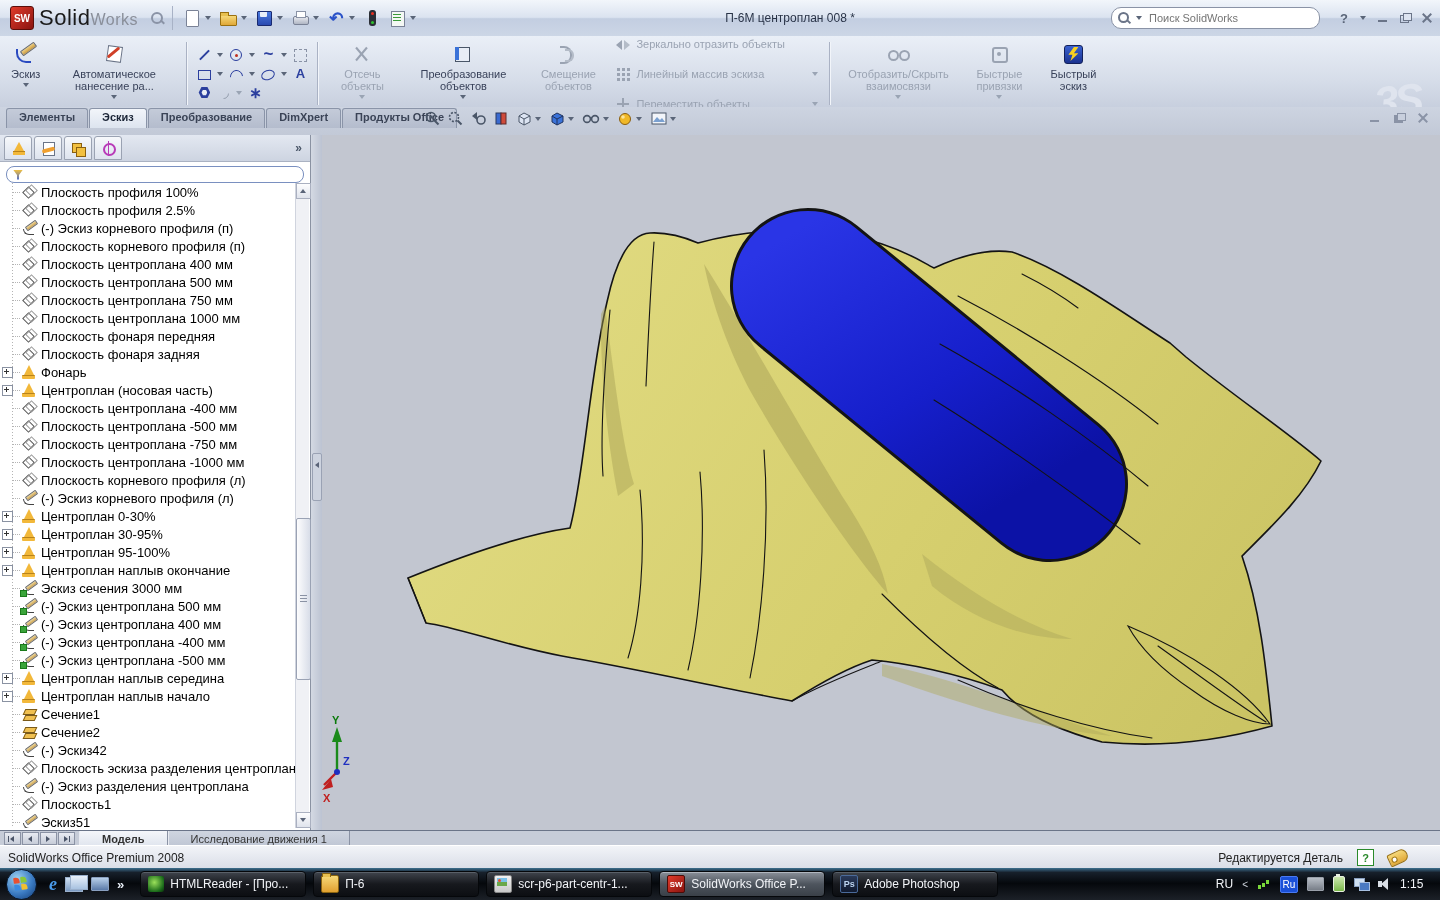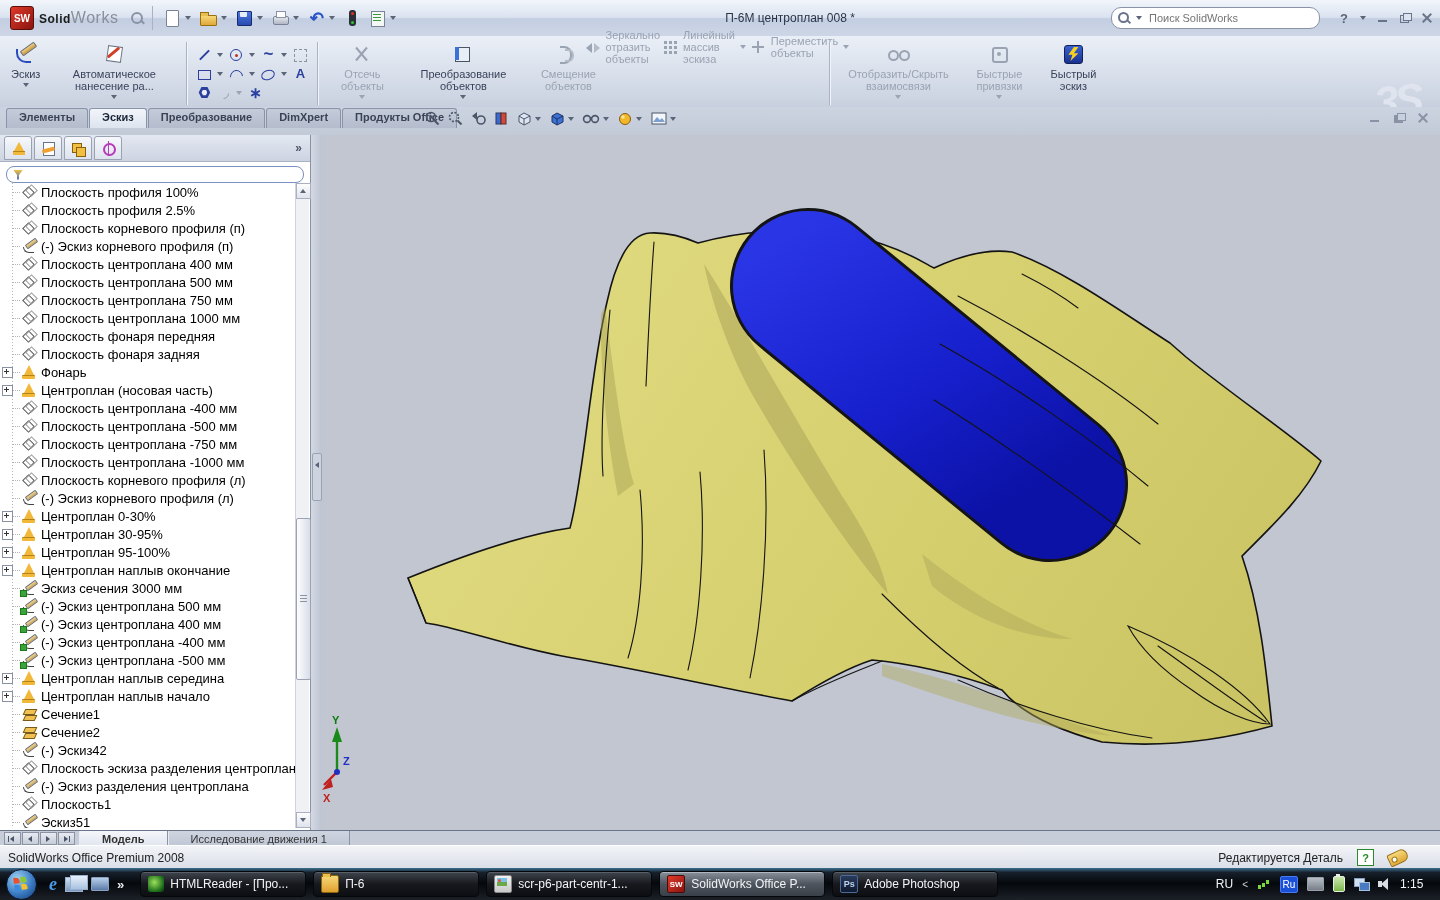--- a/index.html
+++ b/index.html
@@ -4,21 +4,21 @@
 <style>
   html,body{margin:0;padding:0}
   body{font-family:"Liberation Sans",sans-serif;-webkit-font-smoothing:antialiased}
   .app{position:relative;width:1440px;height:900px;overflow:hidden;background:#c2c6d0;font-size:11px;color:#222}
   .band{position:absolute;left:0;right:0}
 
   
   .titlebar{top:0;height:36px;background:linear-gradient(#f2f6fb,#dbe3f0 48%,#c3cee1 52%,#ccd6e6);border-bottom:1px solid #9aa6bc;display:flex;align-items:center;padding:0 6px;gap:2px}
   .sw-logo{display:flex;align-items:center;gap:5px;padding:0 10px 0 4px}
   .sw-badge{width:22px;height:22px;background:linear-gradient(135deg,#e03a2a,#8a1410);border:1px solid #5a0e0a;border-radius:3px;color:#fff;font-size:10px;font-weight:bold;display:flex;align-items:center;justify-content:center}
-  .sw-solid{font-size:12px;font-weight:bold;color:#1a1a1a;letter-spacing:.5px}
+  .sw-solid{font-size:22px;font-weight:normal;color:#1a1a1a;letter-spacing:.5px}
   .sw-works{font-size:16px;color:#8a8f9a;letter-spacing:.5px}
   .menubar{display:flex;gap:2px;margin-left:18px}
   .menu-item{padding:3px 9px;font-size:12px;color:#1c2740;border-radius:2px;cursor:default}
   .tb-sep{width:1px;height:24px;background:#a8b2c6;margin:0 6px}
   .std-ic{display:flex;align-items:center;gap:1px;padding:0 2px}
   .ic{width:19px;height:19px;position:relative;display:inline-block}
   .caret{width:0;height:0;border-left:3px solid transparent;border-right:3px solid transparent;border-top:4px solid #5a6578;display:inline-block;margin:0 2px}
   .caret.lite{border-top-color:#9aa4b4}
   .ic-search-s{width:14px;height:14px;position:relative}
   .ic-search-s::before{content:"";position:absolute;left:1px;top:1px;width:8px;height:8px;border:2px solid #8a93a6;border-radius:50%}
@@ -82,21 +82,21 @@
   .g-spline{color:#2b3f9e;font-weight:bold;font-size:17px;line-height:14px;text-align:center}
   .g-selbox::before{content:"";position:absolute;left:2px;top:2px;width:11px;height:11px;border:1px dashed #8a93a6}
   .g-rect::before{content:"";position:absolute;left:2px;top:4px;width:11px;height:8px;border:1.5px solid #2b3f9e}
   .g-arc::before{content:"";position:absolute;left:2px;top:4px;width:11px;height:11px;border:1.5px solid #2b3f9e;border-color:#2b3f9e transparent transparent #2b3f9e;border-radius:50%;transform:rotate(40deg)}
   .g-ellipse::before{content:"";position:absolute;left:1px;top:4px;width:12px;height:8px;border:1.5px solid #2b3f9e;border-radius:50%;transform:rotate(-20deg)}
   .g-text{color:#2b3f9e;font-weight:bold;font-size:13px;line-height:15px;text-align:center}
   .g-polygon::before{content:"";position:absolute;left:2px;top:2px;width:12px;height:12px;background:#2b3f9e;clip-path:polygon(25% 5%,75% 5%,98% 50%,75% 95%,25% 95%,2% 50%)}
   .g-polygon::after{content:"";position:absolute;left:5px;top:5px;width:6px;height:6px;background:#e9eef6;clip-path:polygon(25% 5%,75% 5%,98% 50%,75% 95%,25% 95%,2% 50%)}
   .g-fillet::before{content:"";position:absolute;left:3px;top:3px;width:9px;height:9px;border:1.5px solid #9aa3b2;border-color:transparent #9aa3b2 transparent transparent;border-radius:50%;transform:rotate(45deg)}
   .g-point{color:#2b3f9e;font-weight:bold;font-size:15px;line-height:15px;text-align:center}
-  .tb-stack{display:flex;flex-direction:row;justify-content:center;gap:2px;padding:0 4px;width:205px}
+  .tb-stack{display:flex;flex-direction:column;justify-content:center;gap:14px;padding:0 4px;width:205px}
   .tb-row{display:flex;align-items:center;gap:5px;height:18px;font-size:11px;color:#9aa3b2}
   .tb-row .rcaret{margin-left:auto}
   .mini{width:16px;height:16px;position:relative;flex:none}
   .mi-mirror::before{content:"";position:absolute;left:1px;top:4px;width:0;height:0;border-top:5px solid transparent;border-bottom:5px solid transparent;border-right:6px solid #9aa3b2}
   .mi-mirror::after{content:"";position:absolute;right:1px;top:4px;width:0;height:0;border-top:5px solid transparent;border-bottom:5px solid transparent;border-left:6px solid #b4bcc8}
   .mi-pattern::before{content:"";position:absolute;left:2px;top:2px;width:3px;height:3px;background:#9aa3b2;box-shadow:5px 0 0 #9aa3b2,10px 0 0 #9aa3b2,0 5px 0 #9aa3b2,5px 5px 0 #9aa3b2,10px 5px 0 #9aa3b2,0 10px 0 #9aa3b2,5px 10px 0 #9aa3b2,10px 10px 0 #9aa3b2}
   .mi-move::before{content:"";position:absolute;left:7px;top:2px;width:2px;height:12px;background:#9aa3b2}
   .mi-move::after{content:"";position:absolute;left:2px;top:7px;width:12px;height:2px;background:#9aa3b2}
   .watermark{position:absolute;right:20px;top:40px;font-size:44px;font-style:italic;font-weight:bold;color:#dfe4ee;transform:rotate(-6deg);letter-spacing:-4px}
 
@@ -475,27 +475,27 @@
             <span class="t-icon js-icon icon-plane"></span>
             <span class="t-label">Плоскость профиля 100%</span>
           </div>
           <div class="tree-row">
 
             <span class="t-icon js-icon icon-plane"></span>
             <span class="t-label">Плоскость профиля 2.5%</span>
           </div>
           <div class="tree-row">
 
-            <span class="t-icon js-icon icon-plane"></span>
-            <span class="t-label">Плоскость корневого профиля (п)</span>
-          </div>
-          <div class="tree-row">
-
             <span class="t-icon js-icon icon-sketch"></span>
             <span class="t-label">(-) Эскиз корневого профиля (п)</span>
+          </div>
+          <div class="tree-row">
+
+            <span class="t-icon js-icon icon-plane"></span>
+            <span class="t-label">Плоскость корневого профиля (п)</span>
           </div>
           <div class="tree-row">
 
             <span class="t-icon js-icon icon-plane"></span>
             <span class="t-label">Плоскость центроплана 400 мм</span>
           </div>
           <div class="tree-row">
 
             <span class="t-icon js-icon icon-plane"></span>
             <span class="t-label">Плоскость центроплана 500 мм</span>

